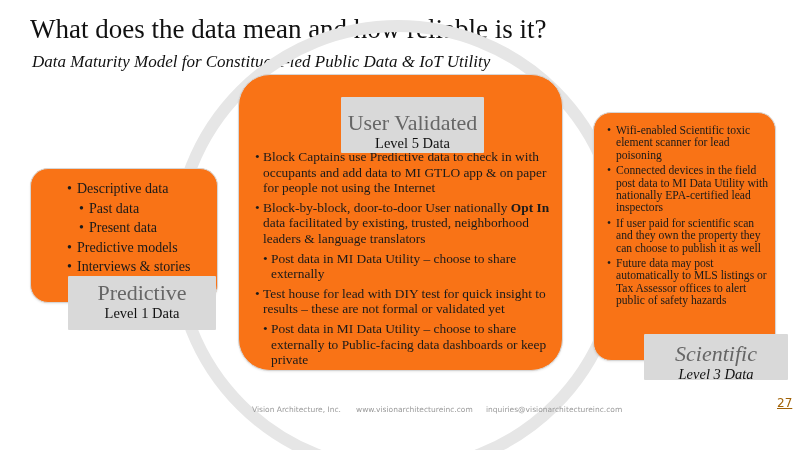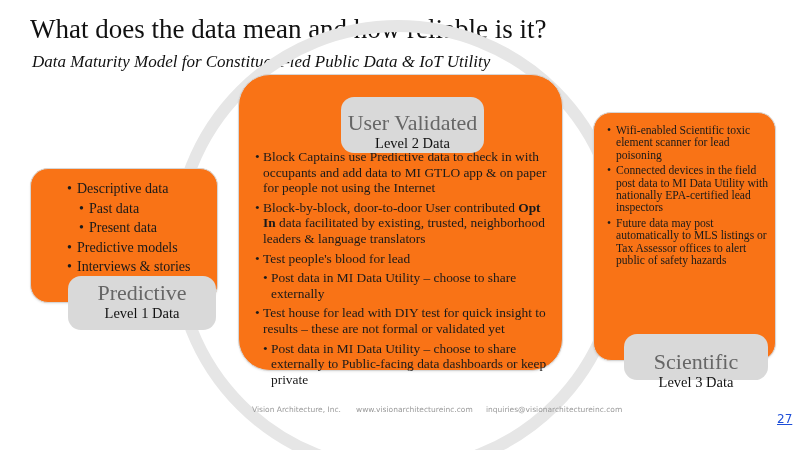--- a/index.html
+++ b/index.html
@@ -3,37 +3,37 @@
 <meta charset="utf-8">
 <style>
   html, body { margin:0; padding:0; }
   body { width:800px; height:450px; background:#ffffff; position:relative; overflow:hidden;
          font-family:"Liberation Serif","DejaVu Serif",serif; color:#1a1a1a; }
   .title { position:absolute; left:30px; top:14px; font-size:27px; color:#111; white-space:nowrap; }
   .subtitle { position:absolute; left:32px; top:52px; font-size:17px; font-style:italic; color:#111; white-space:nowrap; }
   svg.bg { position:absolute; left:0; top:0; }
   .box { position:absolute; background:#f97316; border:1px solid #d6d6d6; border-radius:18px;
          box-shadow:0 1px 2px rgba(0,0,0,0.08); box-sizing:border-box; }
-  .label { position:absolute; background:#d9d9d9; border-radius:13px; text-align:center; box-sizing:border-box; }
+  .label { position:absolute; background:#d9d9d9; border-radius:1px; text-align:center; box-sizing:border-box; }
   .label .big { display:block; color:#666; font-size:22px; line-height:24px; }
   .label .small { display:block; color:#111; font-size:14.5px; line-height:16px; }
   ul { margin:0; padding:0; list-style:none; }
   li { position:relative; }
   .l1 li::before, .m1 li::before, .r1 li::before { content:"•"; position:absolute; left:-10px; }
   .left-list { position:absolute; left:46px; top:10px; font-size:14px; line-height:19.5px; }
   .left-list li.sub { margin-left:12px; }
   .mid-list { position:absolute; left:24px; top:74px; right:10px; font-size:13.4px; line-height:15.6px; }
   .mid-list li { margin-bottom:4px; }
   .mid-list li.sub { margin-left:8px; }
   .mid-list li::before { content:"•"; position:absolute; left:-8px; }
   .right-list { position:absolute; left:22px; top:12px; right:6px; font-size:11.6px; line-height:12.4px; }
   .right-list li { margin-bottom:3px; }
   .right-list li::before { content:"•"; position:absolute; left:-9px; }
   .footer { position:absolute; top:405px; font-family:"DejaVu Sans","Liberation Sans",sans-serif; font-size:7.5px; color:#9a9a9a; white-space:nowrap; }
-  .page-num { position:absolute; top:412px; left:777px; font-family:"DejaVu Sans","Liberation Sans",sans-serif; font-size:12px; color:#1d4ed8;text-decoration:underline; }
+  .page-num { position:absolute; top:396px; left:777px; font-family:"DejaVu Sans","Liberation Sans",sans-serif; font-size:12px; color:#a16207;text-decoration:underline; }
 </style>
 </head>
 <body>
 
 <div class="title">What does the data mean and how reliable is it?</div>
 <div class="subtitle">Data Maturity Model for Constituent-led Public Data &amp; IoT Utility</div>
 
 <svg class="bg" width="800" height="450">
   <circle cx="398" cy="248" r="222" fill="none" stroke="#e6e6e6" stroke-width="12"></circle>
 </svg>
@@ -48,40 +48,40 @@
   </ul>
 </div>
 <div class="label" style="left:68px;top:276px;width:148px;height:54px;padding-top:5px;">
   <span class="big">Predictive</span>
   <span class="small">Level 1 Data</span>
 </div>
 
 <div class="box" style="left:238px;top:74px;width:325px;height:297px;border-radius:32px;">
   <ul class="mid-list m1">
     <li>Block Captains use Predictive data to check in with occupants and add data to MI GTLO app &amp; on paper for people not using the Internet</li>
-    <li><span>Block-by-block, door-to-door User contributed </span><b>Opt In</b><span> data facilitated by existing, trusted, neighborhood leaders &amp; language translators</span></li>
-    <li>Test people's blood for lead</li>
+    <li><span>Block-by-block, door-to-door User nationally </span><b>Opt In</b><span> data facilitated by existing, trusted, neighborhood leaders &amp; language translators</span></li>
     <li class="sub">Post data in MI Data Utility – choose to share externally</li>
     <li>Test house for lead with DIY test for quick insight to results – these are not formal or validated yet</li>
     <li class="sub">Post data in MI Data Utility – choose to share externally to Public-facing data dashboards or keep private</li>
   </ul>
 </div>
 <div class="label" style="left:341px;top:97px;width:143px;height:56px;padding-top:14px;">
   <span class="big">User Validated</span>
-  <span class="small">Level 2 Data</span>
+  <span class="small">Level 5 Data</span>
 </div>
 
 <div class="box" style="left:593px;top:112px;width:183px;height:249px;">
   <ul class="right-list r1">
     <li>Wifi-enabled Scientific toxic element scanner for lead poisoning</li>
     <li>Connected devices in the field post data to MI Data Utility with nationally EPA-certified lead inspectors</li>
+    <li>If user paid for scientific scan and they own the property they can choose to publish it as well</li>
     <li>Future data may post automatically to MLS listings or Tax Assessor offices to alert public of safety hazards</li>
   </ul>
 </div>
-<div class="label" style="left:624px;top:334px;width:144px;height:46px;padding-top:16px;">
+<div class="label" style="left:644px;top:334px;width:144px;height:46px;padding-top:8px;font-style:italic;">
   <span class="big">Scientific</span>
   <span class="small">Level 3 Data</span>
 </div>
 
 <div class="footer" style="left:252px;">Vision Architecture, Inc.</div>
 <div class="footer" style="left:356px;">www.visionarchitectureinc.com</div>
 <div class="footer" style="left:486px;">inquiries@visionarchitectureinc.com</div>
 <div class="page-num">27</div>
 
 </body></html>

